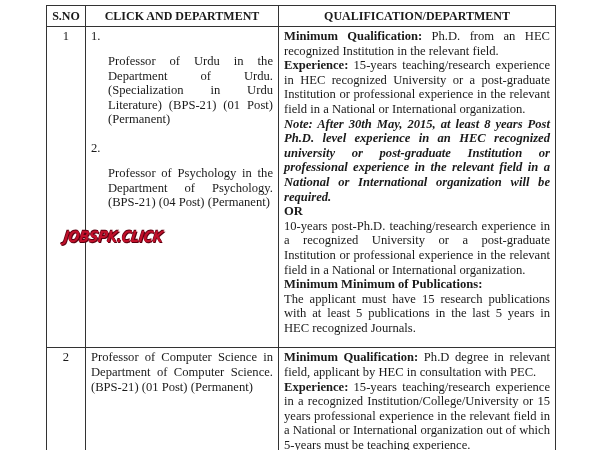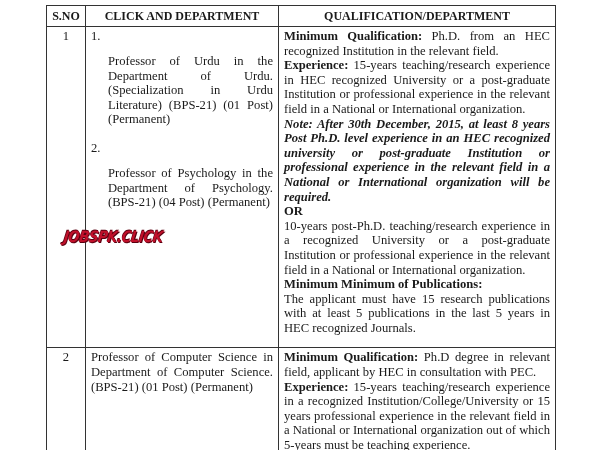--- a/index.html
+++ b/index.html
@@ -56,21 +56,21 @@
           </li>
           <li>
             <span class="num">2.</span>
             <span class="txt">Professor of Psychology in the Department of Psychology. (BPS-21) (04 Post) (Permanent)</span>
           </li>
         </ol>
       </td>
       <td class="qual">
         <p><span class="b">Minimum Qualification:</span><span> Ph.D. from an HEC recognized Institution in the relevant field.</span></p>
         <p><span class="b">Experience:</span><span> 15-years teaching/research experience in HEC recognized University or a post-graduate Institution or professional experience in the relevant field in a National or International organization.</span></p>
-        <p class="bi">Note: After 30th December, 2015, at least 8 years Post Ph.D. level experience in an HEC recognized university or post-graduate Institution or professional experience in the relevant field in a National or International organization will be required.</p>
+        <p class="bi">Note: After 30th May, 2015, at least 8 years Post Ph.D. level experience in an HEC recognized university or post-graduate Institution or professional experience in the relevant field in a National or International organization will be required.</p>
         <p class="b">OR</p>
         <p>10-years post-Ph.D. teaching/research experience in a recognized University or a post-graduate Institution or professional experience in the relevant field in a National or International organization.</p>
         <p class="b">Minimum Minimum of Publications:</p>
         <p>The applicant must have 15 research publications with at least 5 publications in the last 5 years in HEC recognized Journals.</p>
       </td>
     </tr>
     <tr class="r2">
       <td class="sno">2</td>
       <td class="post">Professor of Computer Science in Department of Computer Science. (BPS-21) (01 Post) (Permanent)</td>
       <td class="qual">

